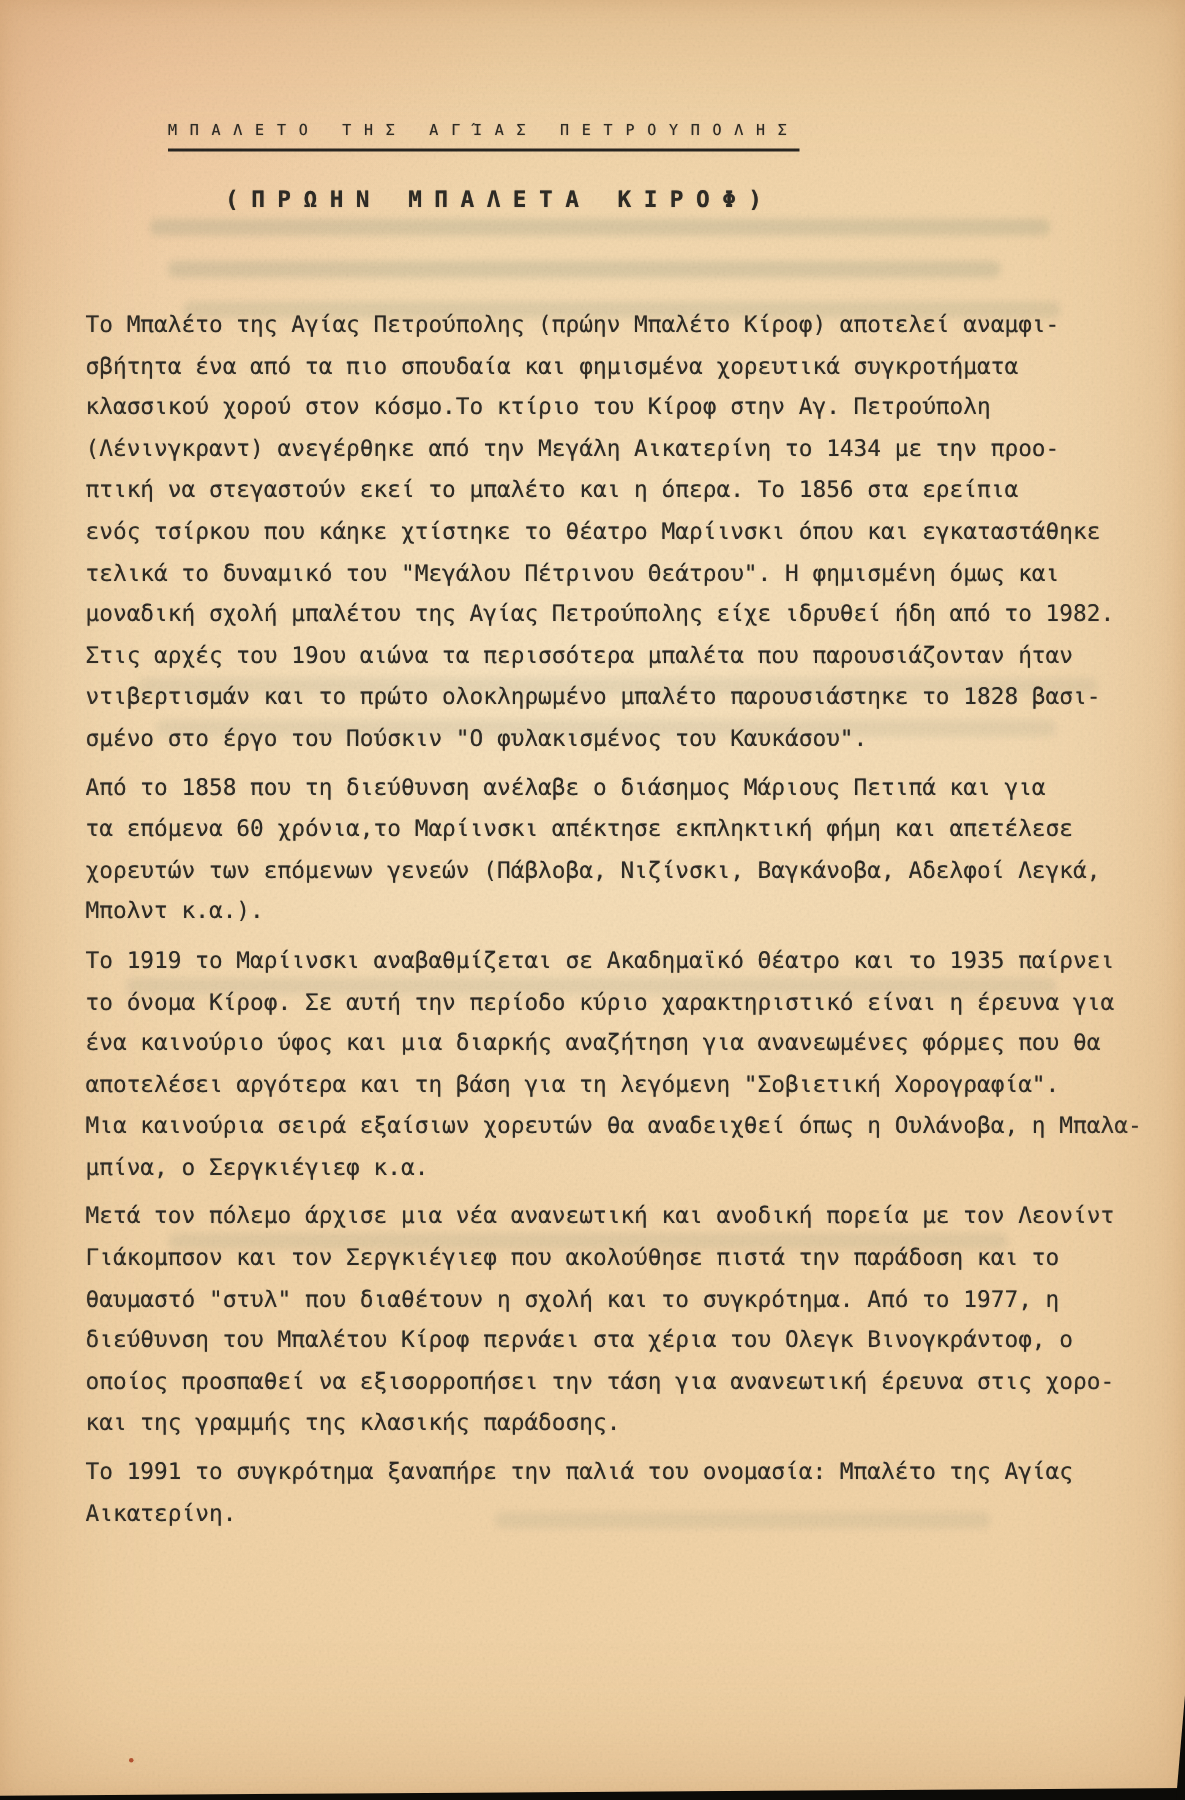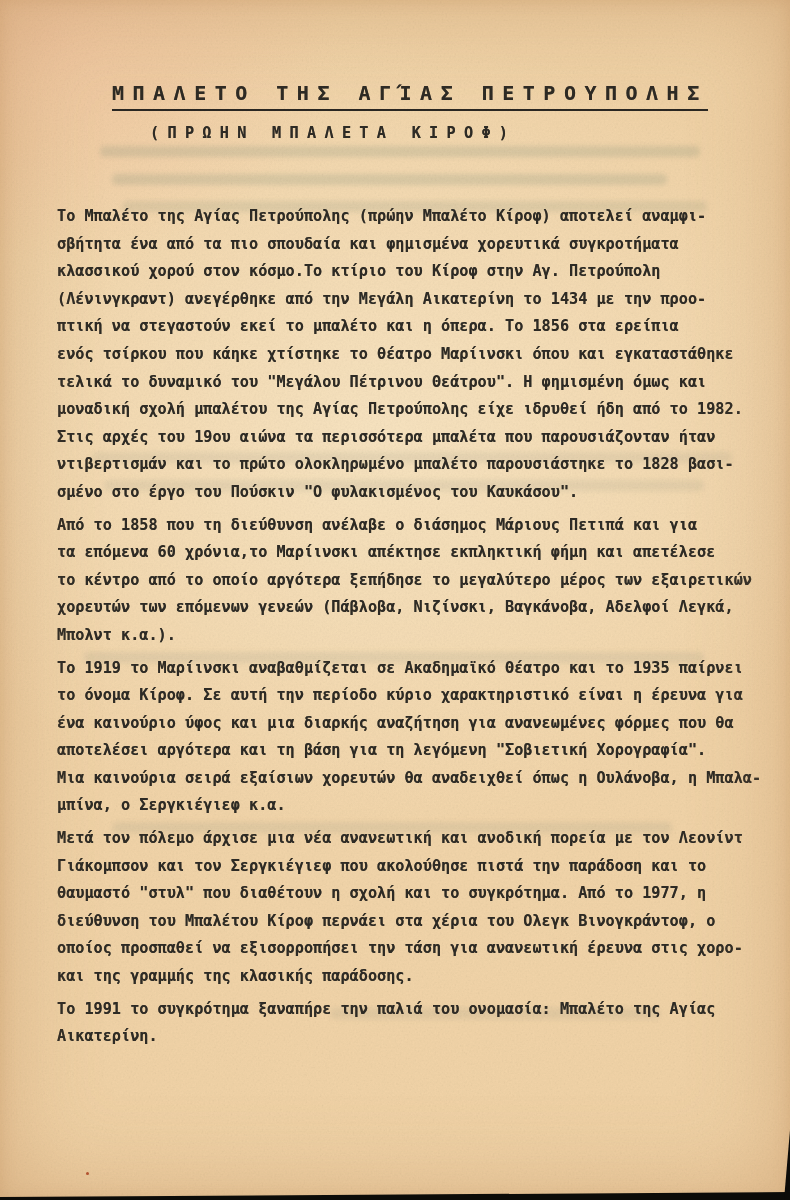--- a/index.html
+++ b/index.html
@@ -11,38 +11,38 @@
     background-color:#f1d4a9;
     background-image:
       radial-gradient(420px 320px at 6% 3%, rgba(241,176,150,0.30), rgba(241,176,150,0) 70%),
       radial-gradient(820px 640px at 48% 36%, rgba(248,229,194,0.9) 0%, rgba(248,229,194,0) 62%),
       radial-gradient(1200px 1600px at 50% 50%, #f3d7ac 0%, #efcfa1 75%, #eac794 100%);
   }
   
   .doc{position:absolute;inset:0;color:#2e2b25;}
   .title1{
     position:absolute;top:83px;left:112px;
-    font-size:20px;font-weight:bold;letter-spacing:8.5px;line-height:1;
+    font-size:10px;font-weight:normal;letter-spacing:8.5px;line-height:1;
     padding-bottom:6px;border-bottom:2.5px solid #2a2722;
     white-space:nowrap;
     text-shadow:0 0 0.6px rgba(42,39,34,0.6);
   }
   .title2{
     position:absolute;top:126px;left:150px;
     font-size:15.2px;font-weight:bold;letter-spacing:8.3px;line-height:1;
     white-space:nowrap;
     text-shadow:0 0 0.6px rgba(42,39,34,0.6);
   }
   .body-text{
     position:absolute;top:203px;left:57px;width:725px;
     font-size:15.2px;line-height:27.6px;
     text-shadow:0 0 0.55px rgba(46,43,37,0.55);
   }
   .paragraph{margin:0 0 5px 0;}
-  .paragraph div{white-space:nowrap;font-weight:bold;}
+  .paragraph div{white-space:nowrap;}
   
   .ghost{
     position:absolute;height:11px;border-radius:5px;
     background:rgba(122,134,114,0.20);
     filter:blur(2.6px);
     pointer-events:none;
   }
   .g1{top:146px;left:100px;width:600px;}
   .g2{top:174px;left:112px;width:555px;}
   .g3{top:201px;left:122px;width:585px;background:rgba(122,134,114,0.16);}
@@ -98,21 +98,20 @@
           <div>ενός τσίρκου που κάηκε χτίστηκε το θέατρο Μαρίινσκι όπου και εγκαταστάθηκε</div>
           <div>τελικά το δυναμικό του "Μεγάλου Πέτρινου Θεάτρου". Η φημισμένη όμως και</div>
           <div>μοναδική σχολή μπαλέτου της Αγίας Πετρούπολης είχε ιδρυθεί ήδη από το 1982.</div>
           <div>Στις αρχές του 19ου αιώνα τα περισσότερα μπαλέτα που παρουσιάζονταν ήταν</div>
           <div>ντιβερτισμάν και το πρώτο ολοκληρωμένο μπαλέτο παρουσιάστηκε το 1828 βασι-</div>
           <div>σμένο στο έργο του Πούσκιν "Ο φυλακισμένος του Καυκάσου".</div>
         </div>
       <div class="paragraph">
           <div>Από το 1858 που τη διεύθυνση ανέλαβε ο διάσημος Μάριους Πετιπά και για</div>
           <div>τα επόμενα 60 χρόνια,το Μαρίινσκι απέκτησε εκπληκτική φήμη και απετέλεσε</div>
-          <div>το κέντρο από το οποίο αργότερα ξεπήδησε το μεγαλύτερο μέρος των εξαιρετικών</div>
           <div>χορευτών των επόμενων γενεών (Πάβλοβα, Νιζίνσκι, Βαγκάνοβα, Αδελφοί Λεγκά,</div>
           <div>Μπολντ κ.α.).</div>
         </div>
       <div class="paragraph">
           <div>Το 1919 το Μαρίινσκι αναβαθμίζεται σε Ακαδημαϊκό Θέατρο και το 1935 παίρνει</div>
           <div>το όνομα Κίροφ. Σε αυτή την περίοδο κύριο χαρακτηριστικό είναι η έρευνα για</div>
           <div>ένα καινούριο ύφος και μια διαρκής αναζήτηση για ανανεωμένες φόρμες που θα</div>
           <div>αποτελέσει αργότερα και τη βάση για τη λεγόμενη "Σοβιετική Χορογραφία".</div>
           <div>Μια καινούρια σειρά εξαίσιων χορευτών θα αναδειχθεί όπως η Ουλάνοβα, η Μπαλα-</div>
           <div>μπίνα, ο Σεργκιέγιεφ κ.α.</div>

